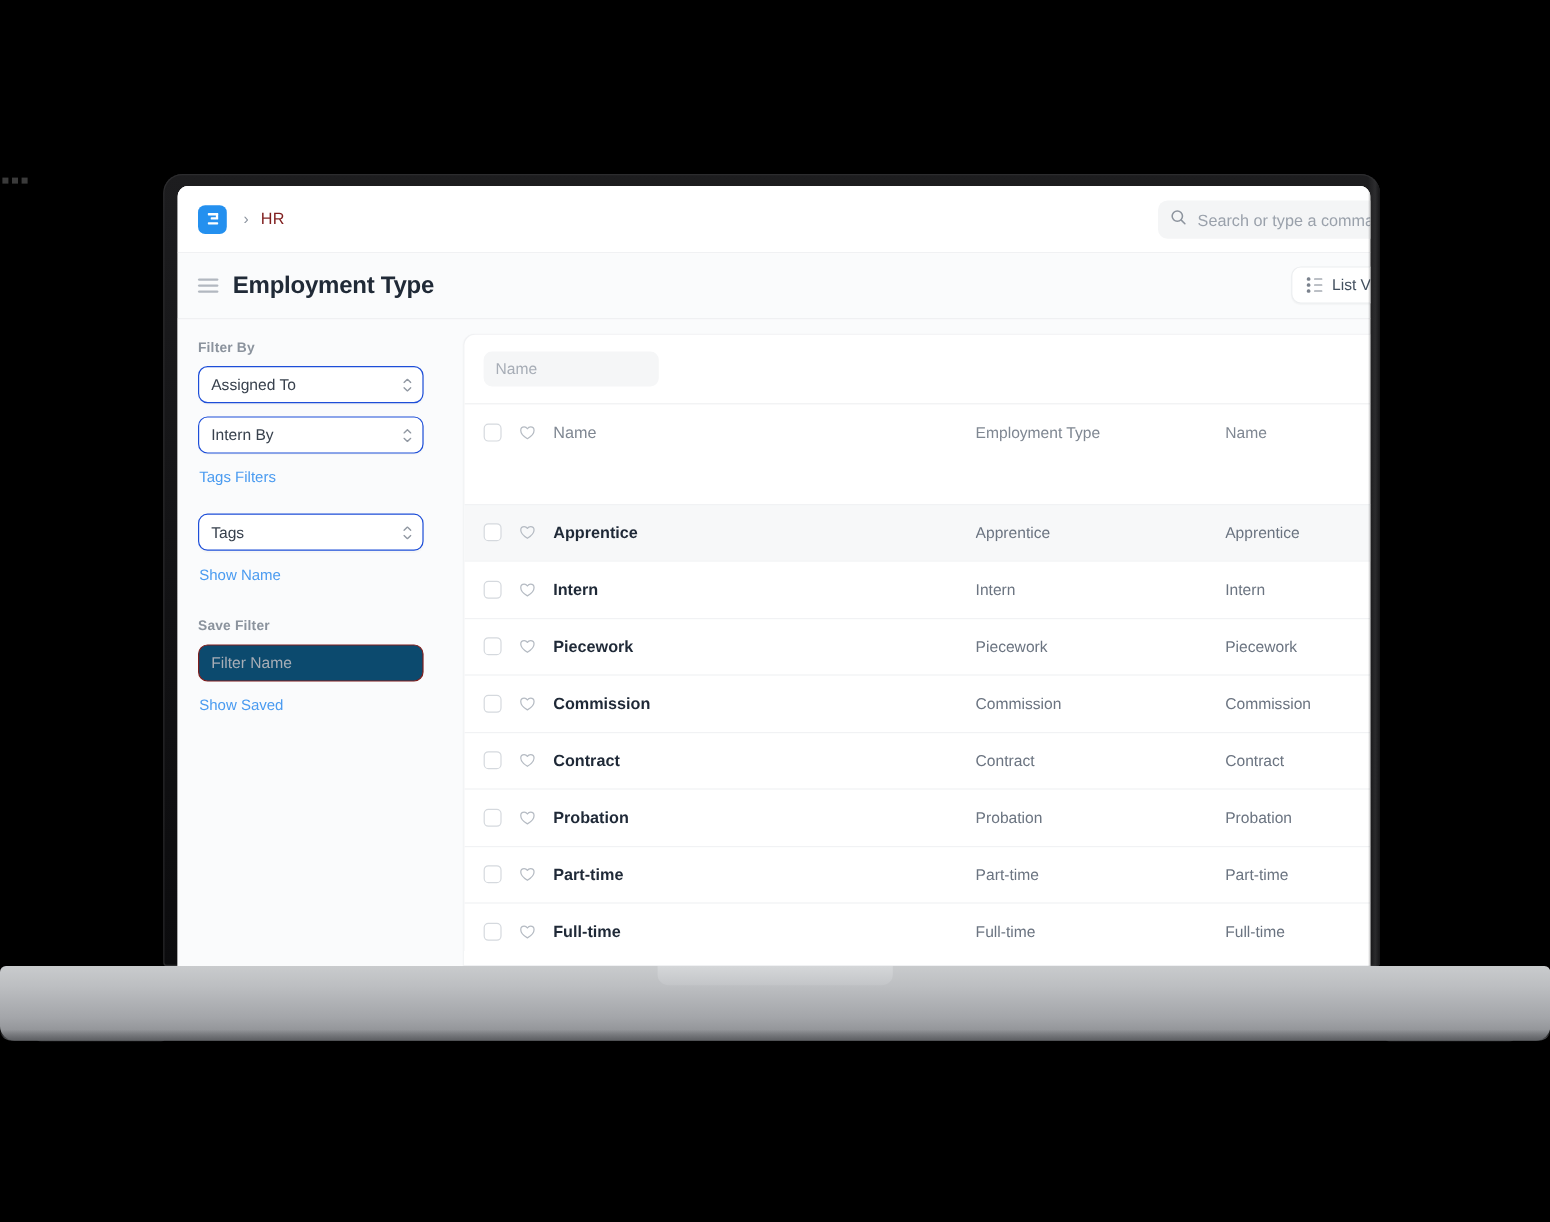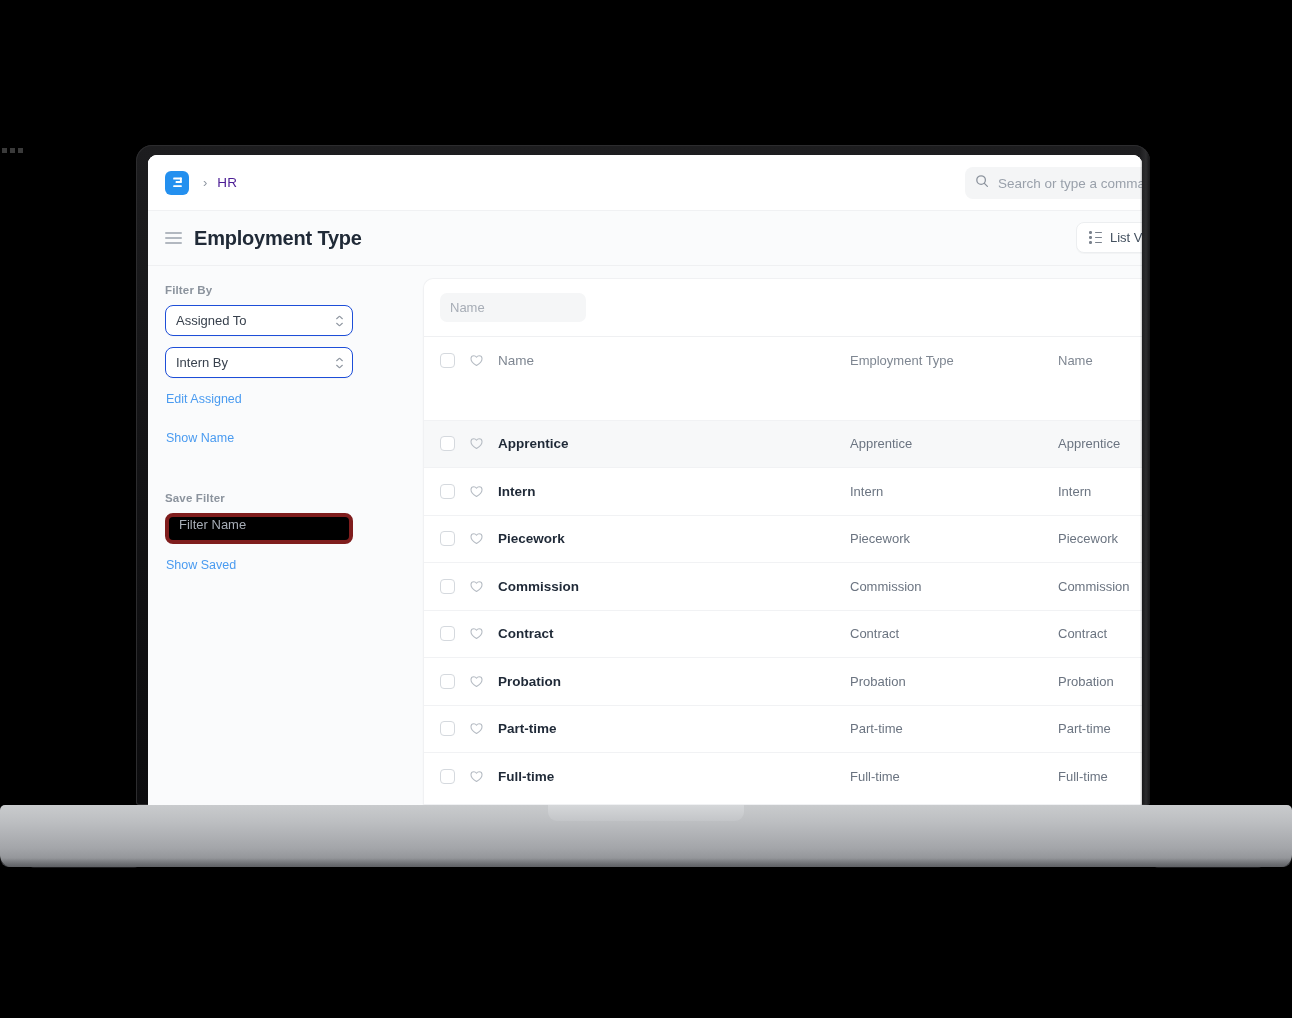--- a/index.html
+++ b/index.html
@@ -146,21 +146,21 @@
   .brand-logo svg { display: block; }
 
   .crumb-sep {
     margin: 0 10px 0 14px;
     color: #8d95a0;
     font-size: 13px;
     line-height: 1;
   }
   .crumb-item {
     font-size: 13.5px;
-    color: #4c1d95;
+    color: #7f1d1d;
     letter-spacing: .1px;
   }
 
   .navsearch {
     position: absolute;
     left: 817px;
     top: 12px;
     width: 260px;
     height: 32px;
     background: #f4f5f6;
@@ -229,38 +229,37 @@
   .listicon span { display:flex; align-items:center; gap:3px; }
   .listicon span i:first-child { width:2.5px; height:2.5px; background:#7a828d; border-radius:50%; display:block;}
   .listicon span i:last-child  { flex:1; height:1.6px; background:#7a828d; border-radius:2px; display:block;}
 
   
   .appbody {
     flex: 1 1 auto;
     display: flex;
     background: #fafbfc;
     min-height: 0;
-    gap: 37px;
   }
 
   
   .sidebar {
     width: 221px;
     flex: 0 0 221px;
     padding: 18px 16px 0 17px;
     background: #fafbfc;
   }
   .side-label {
     font-size: 11.5px;
     color: #8b939d;
     font-weight: 600;
     letter-spacing: .15px;
     margin-bottom: 9px;
   }
-  .side-label.spaced { margin-top: 46px; }
+  .side-label.spaced { margin-top: 28px; }
 
   .sel {
     position: relative;
     height: 31px;
     background: #ffffff;
     border: 1px solid #1d4ed8;
     border-radius: 8px;
     display: flex;
     align-items: center;
     padding: 0 26px 0 10px;
@@ -281,24 +280,25 @@
     font-size: 12.5px;
     color: #4a9bf0;
     margin: 1px 0 0 1px;
     display: inline-block;
     cursor: pointer;
   }
   .gap-after-link { margin-bottom: 21px; }
 
   .filtername {
     height: 31px;
-    background: #000000;
-    border: 4px solid #7f1d1d;
+    background: #0c4a6e;
+    border: 1px solid #7f1d1d;
     border-radius: 8px;
     display: flex;
+    align-items: center;
     padding: 0 10px;
     margin-bottom: 11px;
   }
   .filtername .ph { font-size: 13px; color: #a7adb6; }
 
   
   .listwrap {
     flex: 1 1 auto;
     padding: 12px 0 0 17px;
     min-width: 0;
@@ -474,23 +474,34 @@
                   <svg width="7" height="4" viewBox="0 0 7 4">
                       <path d="M0.7 3.3 L3.5 0.6 L6.3 3.3" fill="none" stroke="#9299a3" stroke-width="1.2" stroke-linecap="round" stroke-linejoin="round"></path>
                     </svg>
                   <svg width="7" height="4" viewBox="0 0 7 4">
                       <path d="M0.7 0.7 L3.5 3.4 L6.3 0.7" fill="none" stroke="#9299a3" stroke-width="1.2" stroke-linecap="round" stroke-linejoin="round"></path>
                     </svg>
                 </span>
               </div>
 
               <div class="gap-after-link">
-                <span class="linkish">Edit Assigned</span>
-              </div>
-
+                <span class="linkish">Tags Filters</span>
+              </div>
+
+              <div class="sel">
+                <span class="txt">Tags</span>
+                <span class="stepper">
+                  <svg width="7" height="4" viewBox="0 0 7 4">
+                      <path d="M0.7 3.3 L3.5 0.6 L6.3 3.3" fill="none" stroke="#9299a3" stroke-width="1.2" stroke-linecap="round" stroke-linejoin="round"></path>
+                    </svg>
+                  <svg width="7" height="4" viewBox="0 0 7 4">
+                      <path d="M0.7 0.7 L3.5 3.4 L6.3 0.7" fill="none" stroke="#9299a3" stroke-width="1.2" stroke-linecap="round" stroke-linejoin="round"></path>
+                    </svg>
+                </span>
+              </div>
 
               <div>
                 <span class="linkish">Show Name</span>
               </div>
 
               <div class="side-label spaced">Save Filter</div>
 
               <div class="filtername">
                 <span class="ph">Filter Name</span>
               </div>

